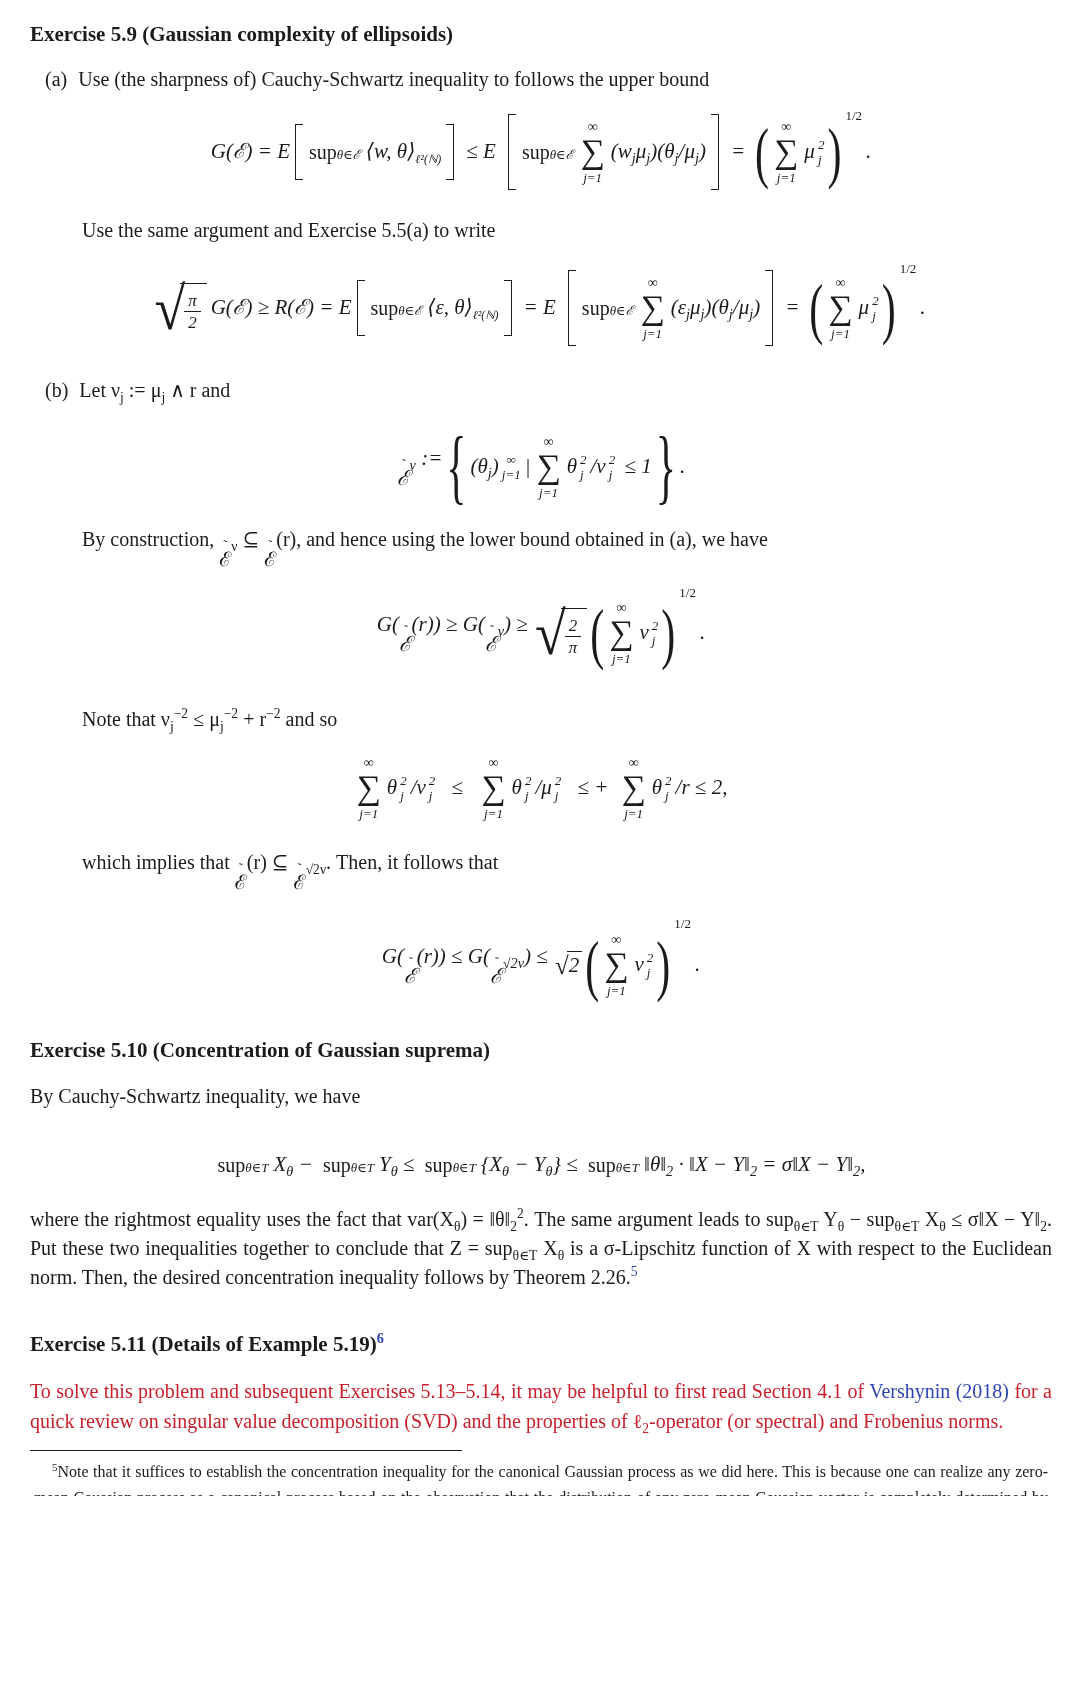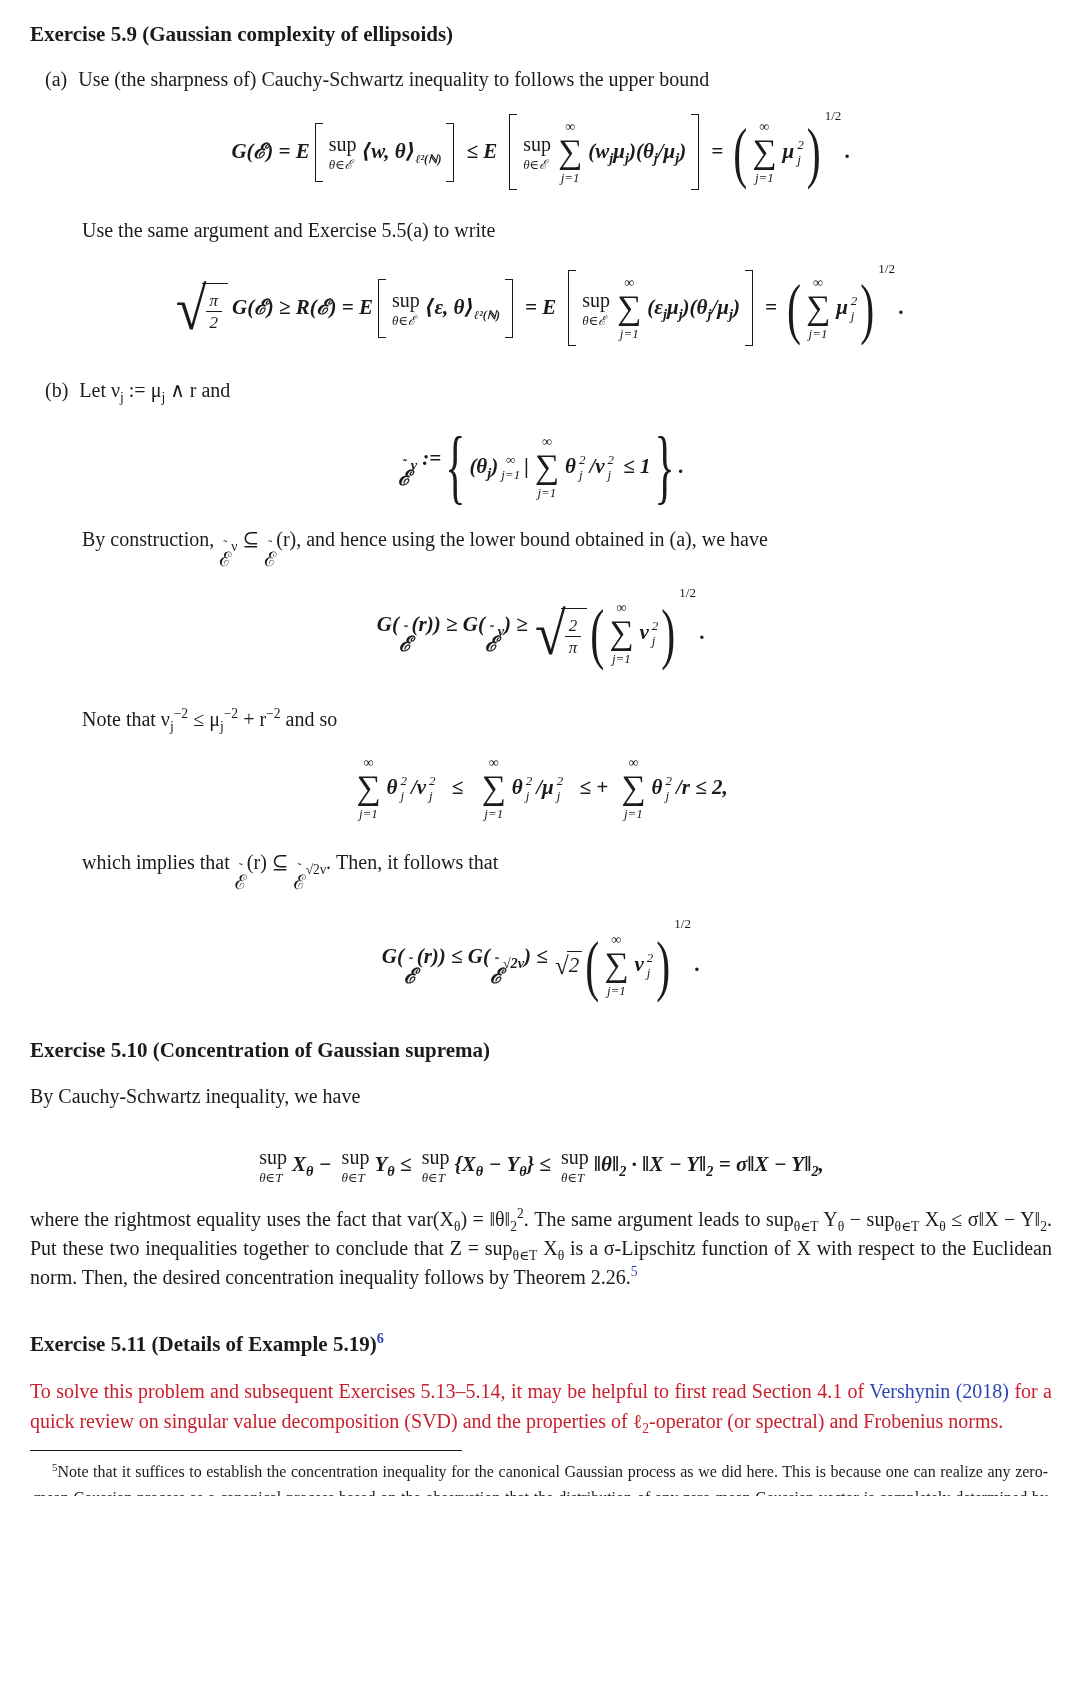--- a/index.html
+++ b/index.html
@@ -10,29 +10,29 @@
   .p{line-height:29px;margin:0;}
   .p-ind{margin-left:52px;}
   .just{text-align:justify;}
   .item{display:flex;padding-left:15px;line-height:29px;}
   .ilab{margin-right:11px;flex:0 0 auto;}
   sub{font-size:68%;line-height:0;}
   sup{font-size:68%;line-height:0;}
 
   
   .eq{display:flex;justify-content:center;align-items:center;font-size:21px;font-style:italic;line-height:1.2;}
-  .eqtxt{margin:0 2px;white-space:pre;font-weight:bold;}
+  .eqtxt{margin:0 2px;white-space:pre;}
   .rel{margin:0 9px;}
   .grp{display:inline-flex;align-items:center;}
   .g1{min-height:58px;}
   .g2{min-height:78px;}
   .br{width:7px;align-self:stretch;margin:1px 3px;}
   .br-l{border:1.7px solid #1b1b1b;border-right:none;}
   .br-r{border:1.7px solid #1b1b1b;border-left:none;}
-  .supop{display:inline-flex;flex-direction:column;align-items:flex-start;line-height:1;margin:12px 3px;}
+  .supop{display:inline-flex;flex-direction:row;align-items:center;line-height:1;margin:12px 3px;}
   .supw{font-style:normal;font-size:20px;}
   .supl{font-size:13px;margin-top:4px;}
   .sum{display:inline-flex;flex-direction:column;align-items:center;line-height:1;margin:0 4px;}
   .sum-top{font-style:normal;font-size:14px;margin-bottom:2px;}
   .sum-sig{font-style:normal;font-size:34px;line-height:0.95;}
   .sum-bot{font-size:13px;margin-top:3px;}
   .ssb{display:inline-flex;flex-direction:column;align-items:flex-start;line-height:1.05;font-size:13px;margin:0 2px 0 1px;}
   .ssb .pt{margin-bottom:1px;}
   .ssb.big{font-size:13px;align-items:center;}
   .par{display:inline-block;font-style:normal;font-size:42px;line-height:1;transform:scaleY(1.62);margin:0 1px;}

